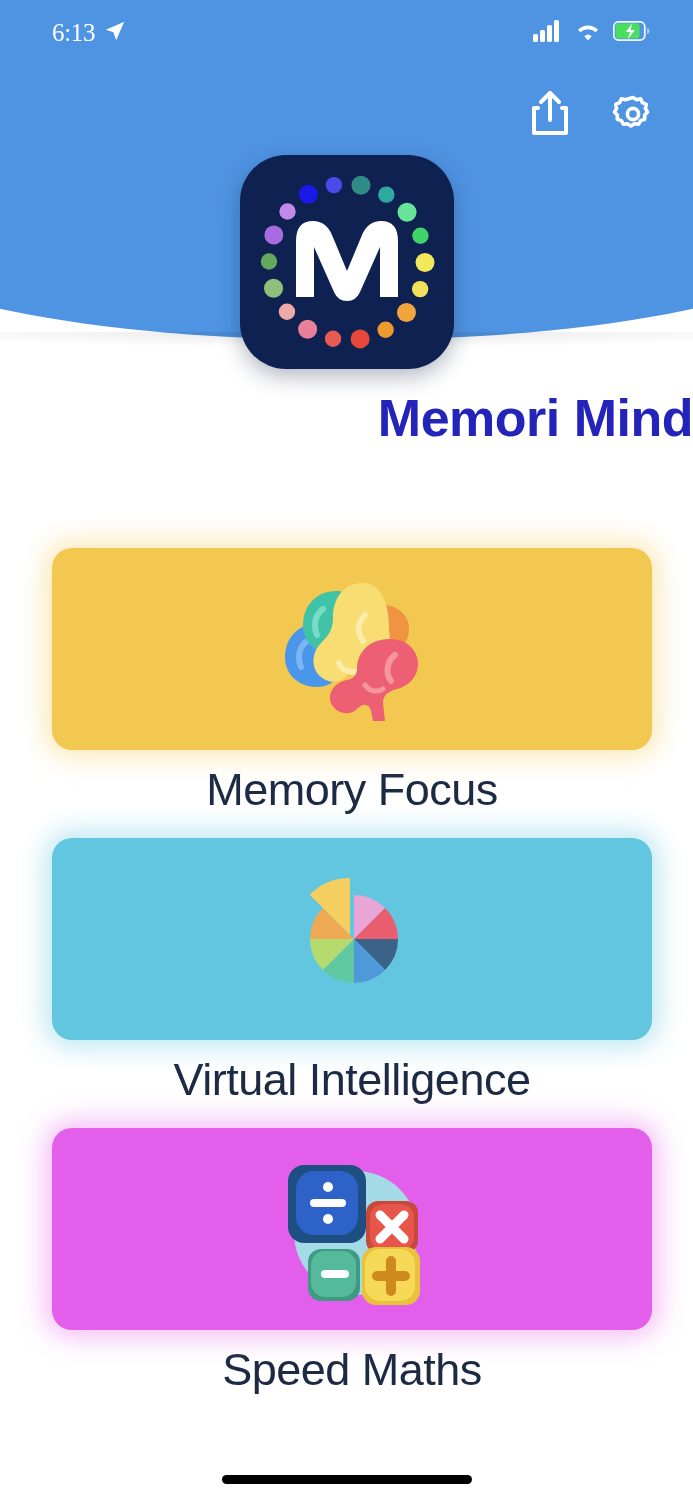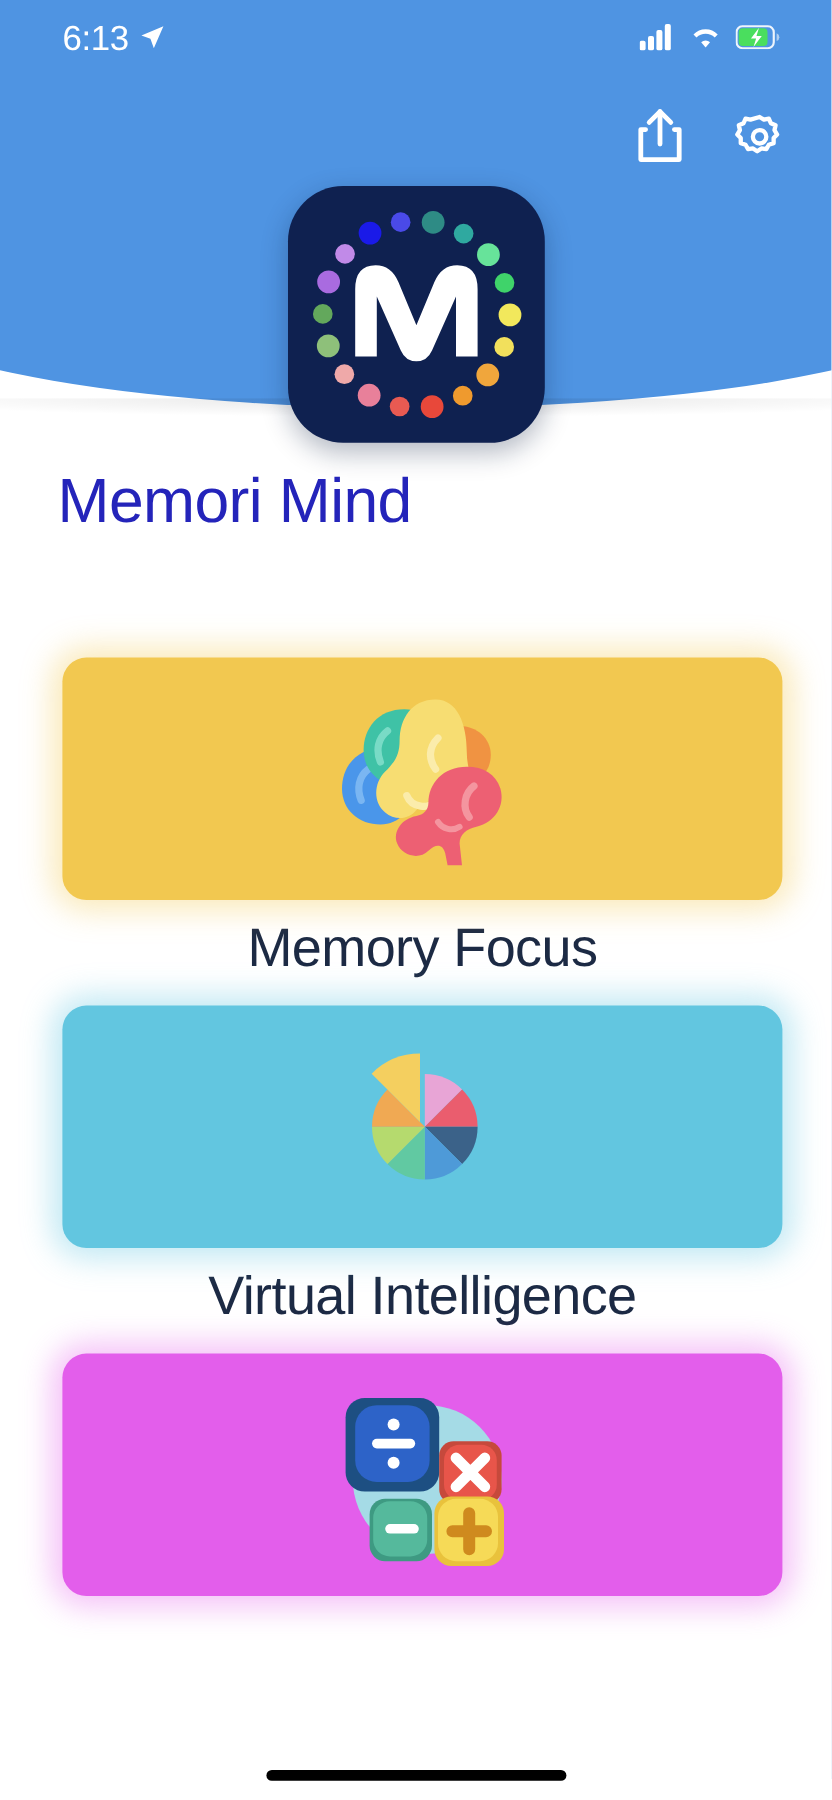--- a/index.html
+++ b/index.html
@@ -34,21 +34,21 @@
   }
 
   
   .statusbar {
     position:absolute; top:0; left:0; right:0; height:66px;
     display:flex; align-items:center; justify-content:space-between;
     padding:0 42px 0 52px;
     z-index:5; color:#ffffff;
   }
   .sb-left { display:flex; align-items:center; gap:9px; }
-  .sb-time { font-size:29px; font-weight:500; letter-spacing:-0.3px; color:#fff; }
+  .sb-time { font-size:25px; font-weight:500; letter-spacing:-0.3px; color:#fff;font-family:Liberation Serif, serif; }
   .loc-arrow { display:block; }
   .sb-right { display:flex; align-items:center; gap:11px; }
 
   
   .topactions {
     position:absolute; top:88px; right:36px;
     display:flex; align-items:center; gap:36px;
     z-index:6;
   }
   .topactions .btn { cursor:pointer; line-height:0; display:block; }
@@ -64,26 +64,25 @@
     width:214px; height:214px;
     background:#0f2150;
     border-radius:46px;
     box-shadow:0 8px 22px rgba(10,25,60,0.30);
     position:relative; overflow:hidden;
   }
 
   
   .app-title {
     position:absolute; top:388px; left:0; right:0;
-    text-align:left;
-    font-size:52px; font-weight:normal;
+    text-align:right;
+    font-size:52px; font-weight:bold;
     color:#2424ba;
     letter-spacing:-0.5px;
     z-index:4;
-    padding-left:48px;
   }
 
   
   .cards {
     position:absolute; top:548px; left:0; right:0;
     z-index:3;
   }
   .card-block { margin-bottom:22px;margin-left:11px; }
   .tile {
     position:relative;
@@ -284,19 +283,20 @@
             <rect x="49" y="121" width="28" height="8" rx="4" fill="#ffffff"></rect>
           </g>
 
           <g>
             <rect x="90" y="98" width="58" height="58" rx="14" fill="#e9c23c"></rect>
             <rect x="93" y="100" width="50" height="52" rx="15" fill="#f6da57"></rect>
             <path d="M119 112 L119 142 M105 127 L133 127" stroke="#cf8a1e" stroke-width="10" stroke-linecap="round"></path>
           </g>
         </svg>
       </div>
+      <div class="tile-label" style="color: rgb(28, 42, 68);">Speed Maths</div>
     </div>
 
   </div>
 
   <div class="home-indicator" style="background: rgb(0, 0, 0);"></div>
 
 </div>
 
 </body></html>

